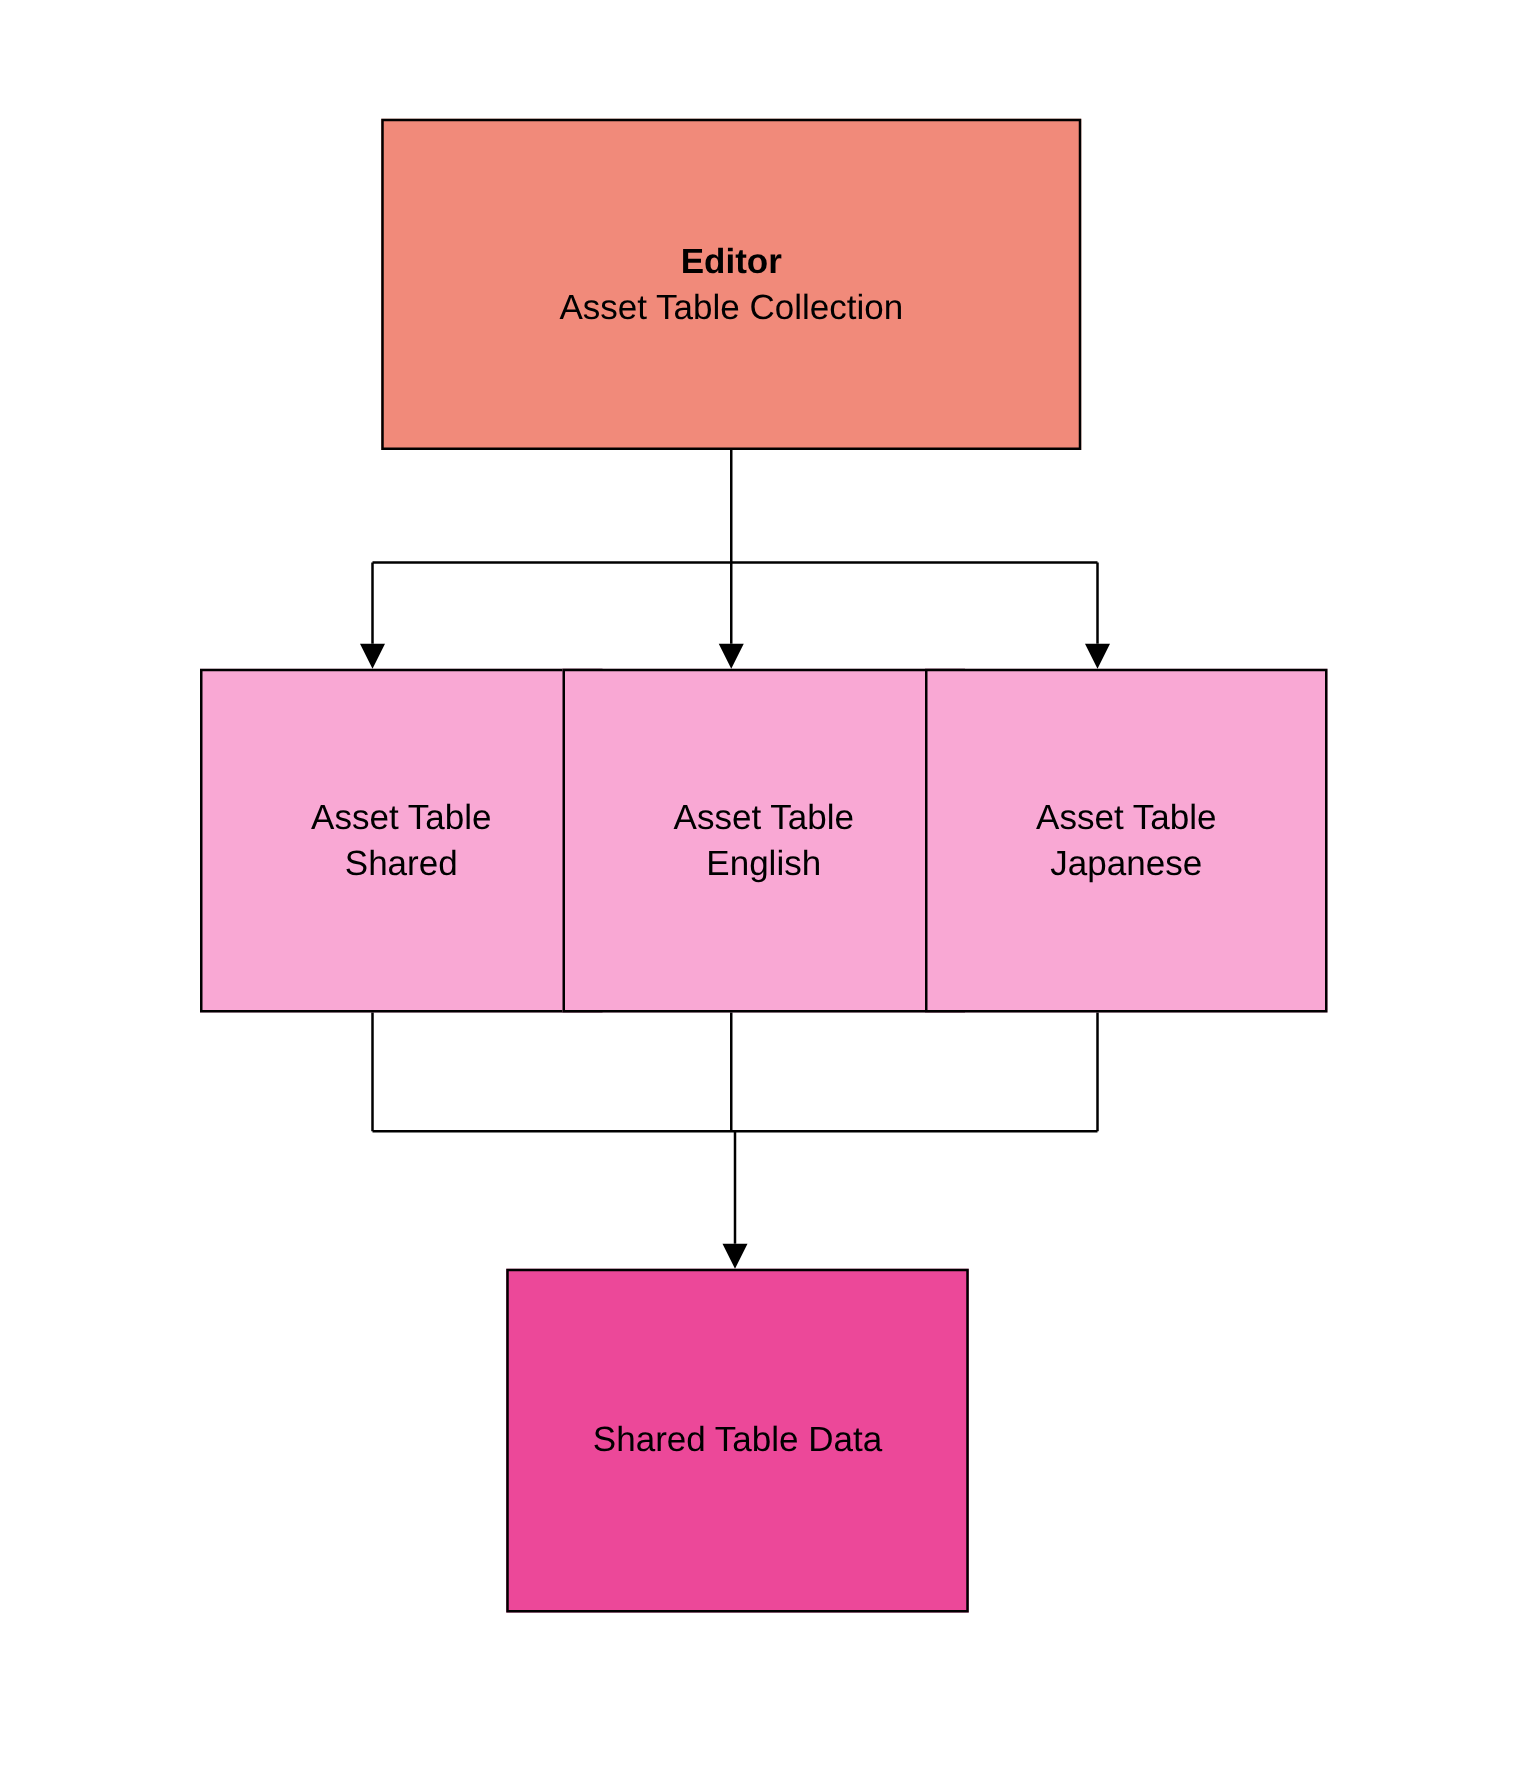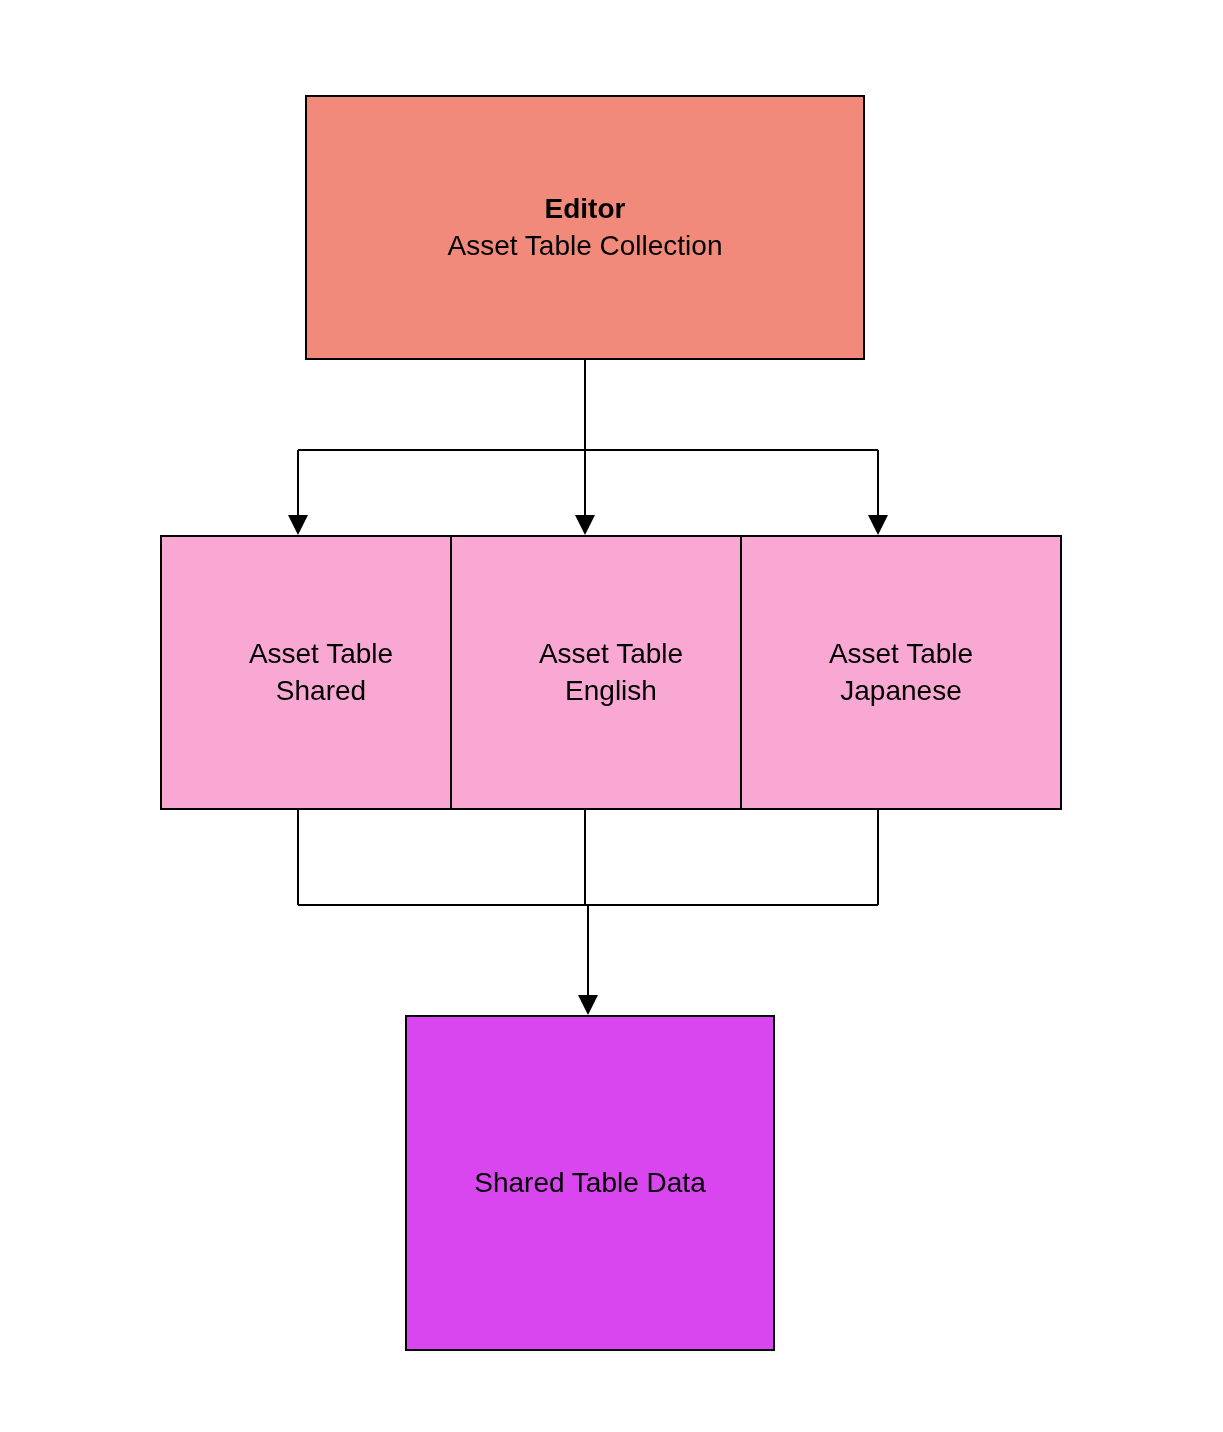--- a/index.html
+++ b/index.html
@@ -36,22 +36,22 @@
     }
     .child {
       width: 322px; height: 275px;
       background: #f9a8d4;
     }
     .c1 { left: 160px; top: 535px; }
     .c2 { left: 450px; top: 535px; }
     .c3 { left: 740px; top: 535px; }
     .shared {
       left: 405px; top: 1015px;
-      width: 370px; height: 336px;
-      background: #d946ef;
+      width: 370px; height: 275px;
+      background: #ec4899;
     }
     svg.edges {
       position: absolute;
       top: 0; left: 0;
       width: 1223px; height: 1432px;
       pointer-events: none;
     }
     line, polyline { stroke: #000; stroke-width: 2; fill: none; }
     .arrowhead { fill: #000; }
   </style>

